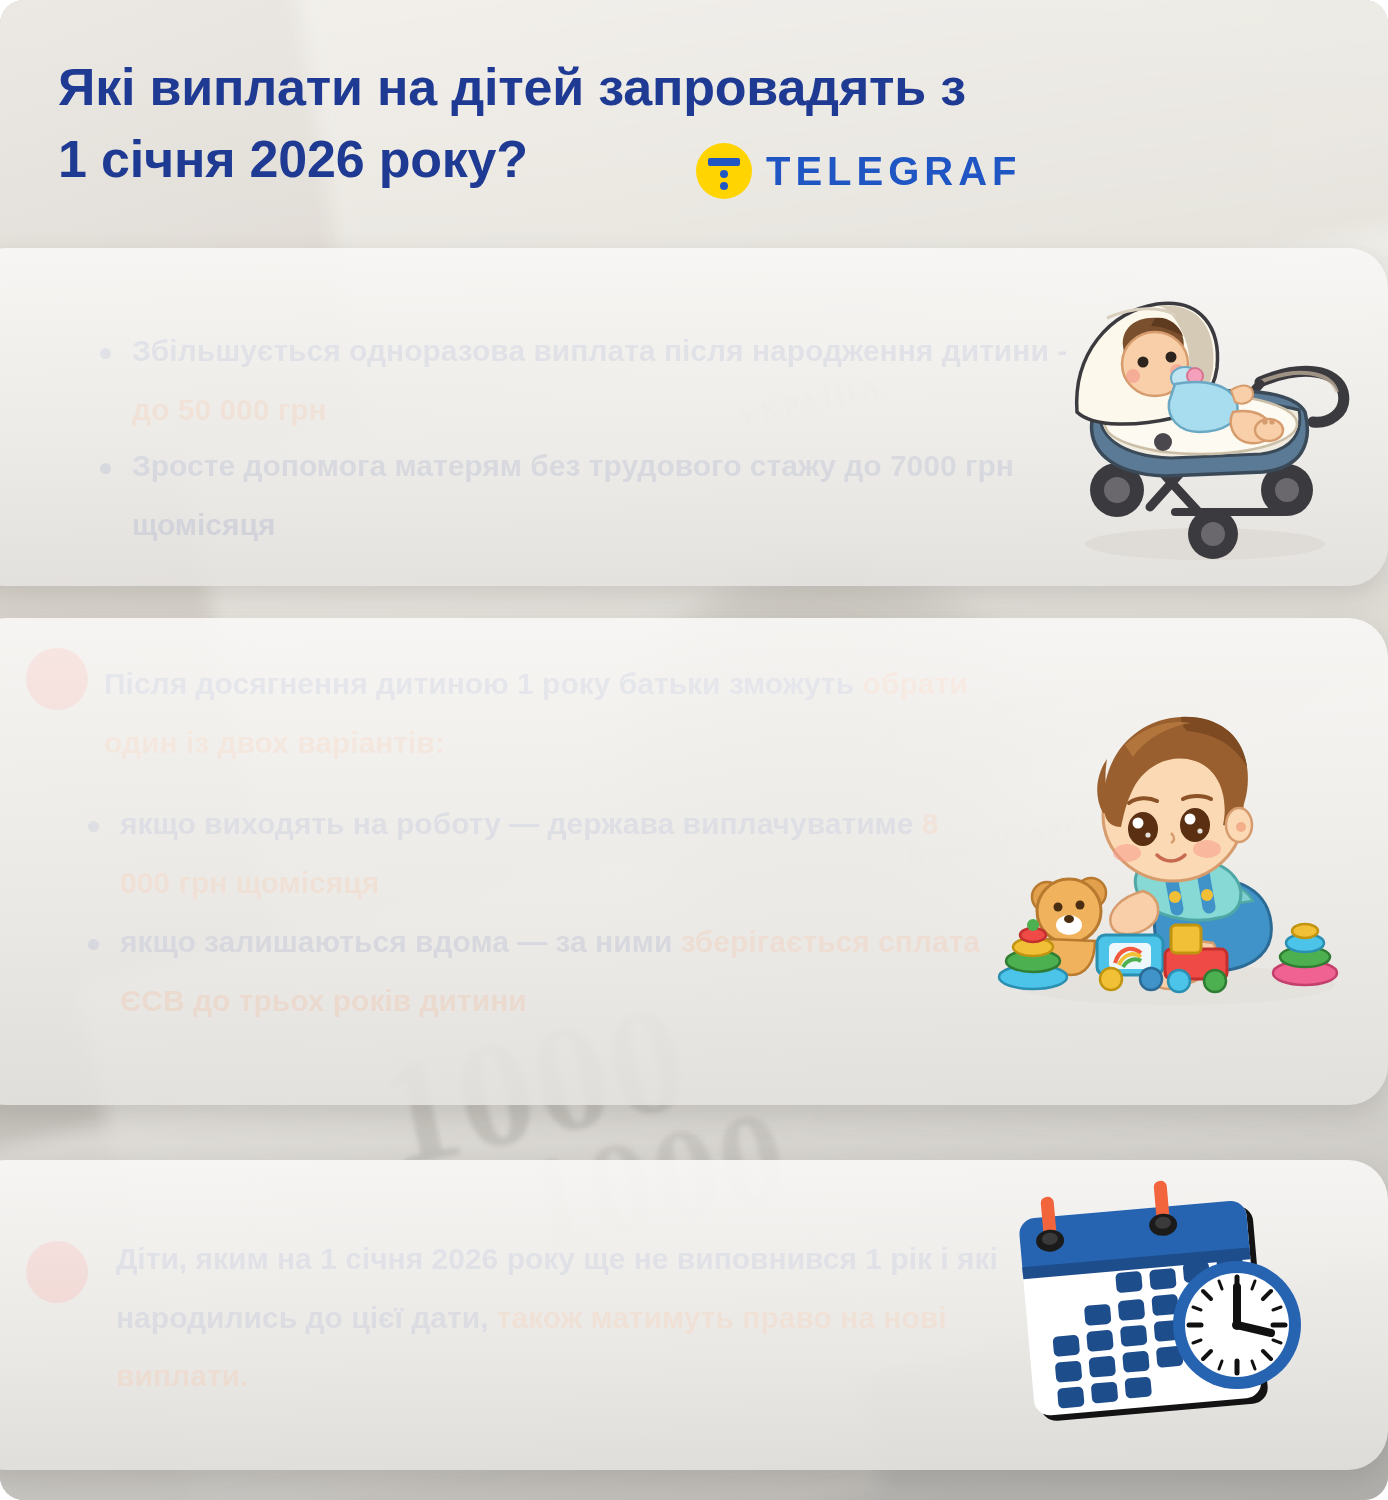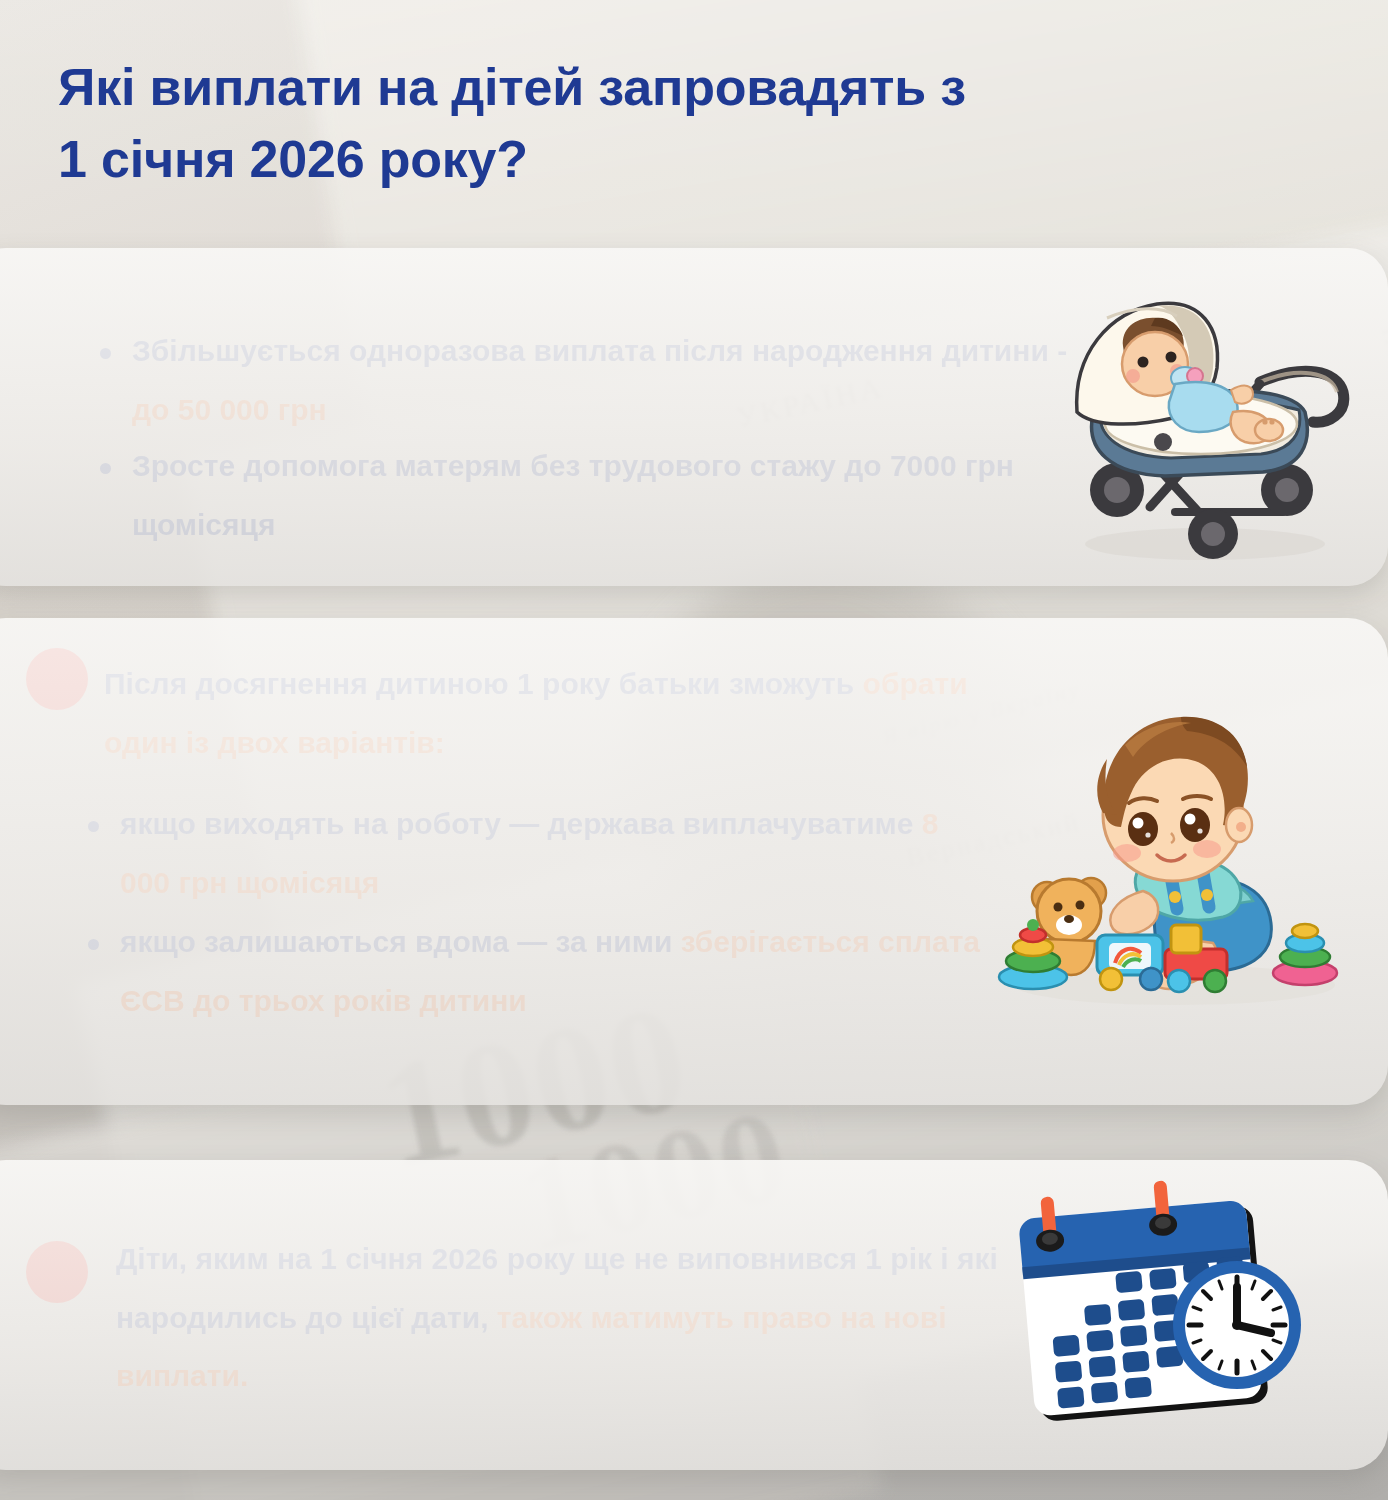--- a/index.html
+++ b/index.html
@@ -9,20 +9,21 @@
     font-family:"Liberation Sans", sans-serif;
     overflow:hidden;
   }
 
   
   #poster{
     position:relative;
     width:1388px; height:1500px;
     background:#cfcdc9;
     overflow:hidden;
+    border-radius:24px;
   }
   .bg-layer{ position:absolute; inset:0; }
 
   .bg-base{
     background:
       linear-gradient(160deg,#e9e6e1 0%,#ded9d2 22%,#cfcac3 48%,#c4c1bd 70%,#b9b7b4 100%);
   }
   
   .note{
     position:absolute;
@@ -209,20 +210,28 @@
     <div class="ghost-txt t1">УКРАЇНА</div>
     <div class="ghost-txt t2">Вернадський</div>
     <div class="ghost-txt t3">НАЦІОНАЛЬНИЙ</div>
     <div class="ghost-txt t4">Я вірю у Вкраїну</div>
   </div>
   <div class="bg-layer bg-vignette"></div>
 
   <div class="header">
     <div class="title">Які виплати на дітей  запровадять з
 1 січня 2026 року?</div>
+    <div class="logo">
+      <div class="logo-mark">
+        <span class="bar"></span>
+        <span class="d1"></span>
+        <span class="d2"></span>
+      </div>
+      <div class="logo-word">TELEGRAF</div>
+    </div>
   </div>
 
   <div class="card" id="card1">
       <div class="card-inner"></div>
     </div>
 
   <div class="bullet-row" id="c1b1">
     <span class="dot"></span>
     <span class="btext"><span>Збільшується одноразова виплата після народження дитини - </span><span class="hl">до 50 000 грн</span></span>
   </div>

